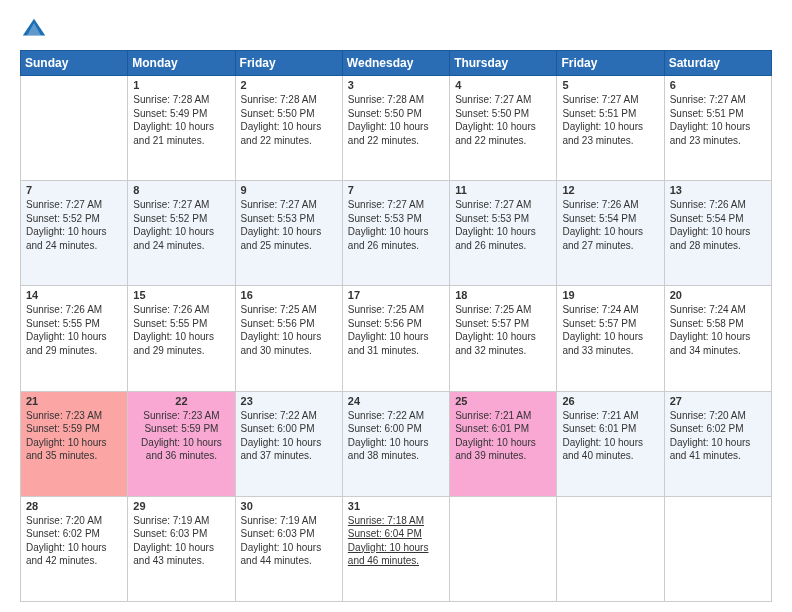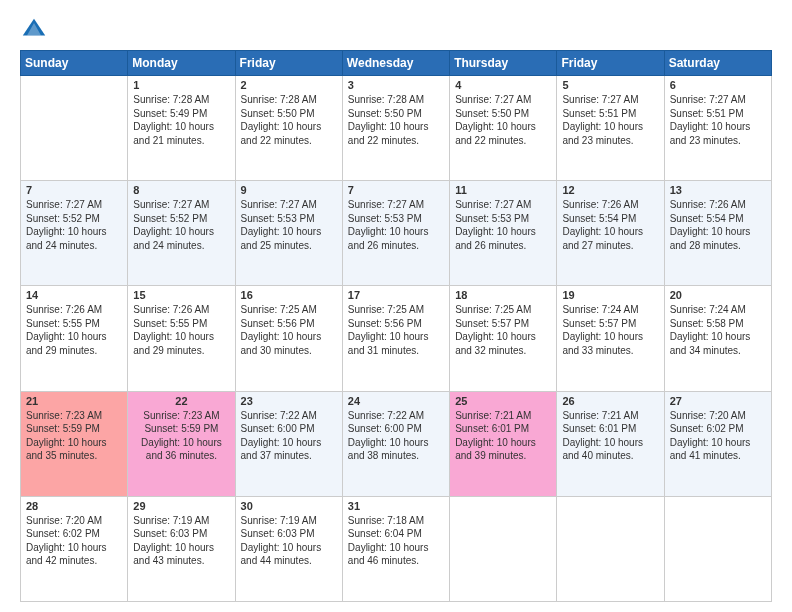--- a/index.html
+++ b/index.html
@@ -354,21 +354,21 @@
           </td>
           <td style="background-color: rgb(255, 255, 255);">
             <span class="day-num">30</span>
             <div class="day-info" style="white-space: pre-line;">Sunrise: 7:19 AM
 Sunset: 6:03 PM
 Daylight: 10 hours
 and 44 minutes.</div>
           </td>
           <td style="background-color: rgb(255, 255, 255);">
             <span class="day-num">31</span>
-            <div class="day-info" style="white-space: pre-line;">Sunrise: 7:18 AM
+            <div class="day-info" style="white-space: pre-line; text-decoration: underline;">Sunrise: 7:18 AM
 Sunset: 6:04 PM
 Daylight: 10 hours
 and 46 minutes.</div>
           </td>
           <td class="empty"></td>
           <td class="empty"></td>
           <td class="empty"></td>
         </tr>
       </tbody>
   </table>

